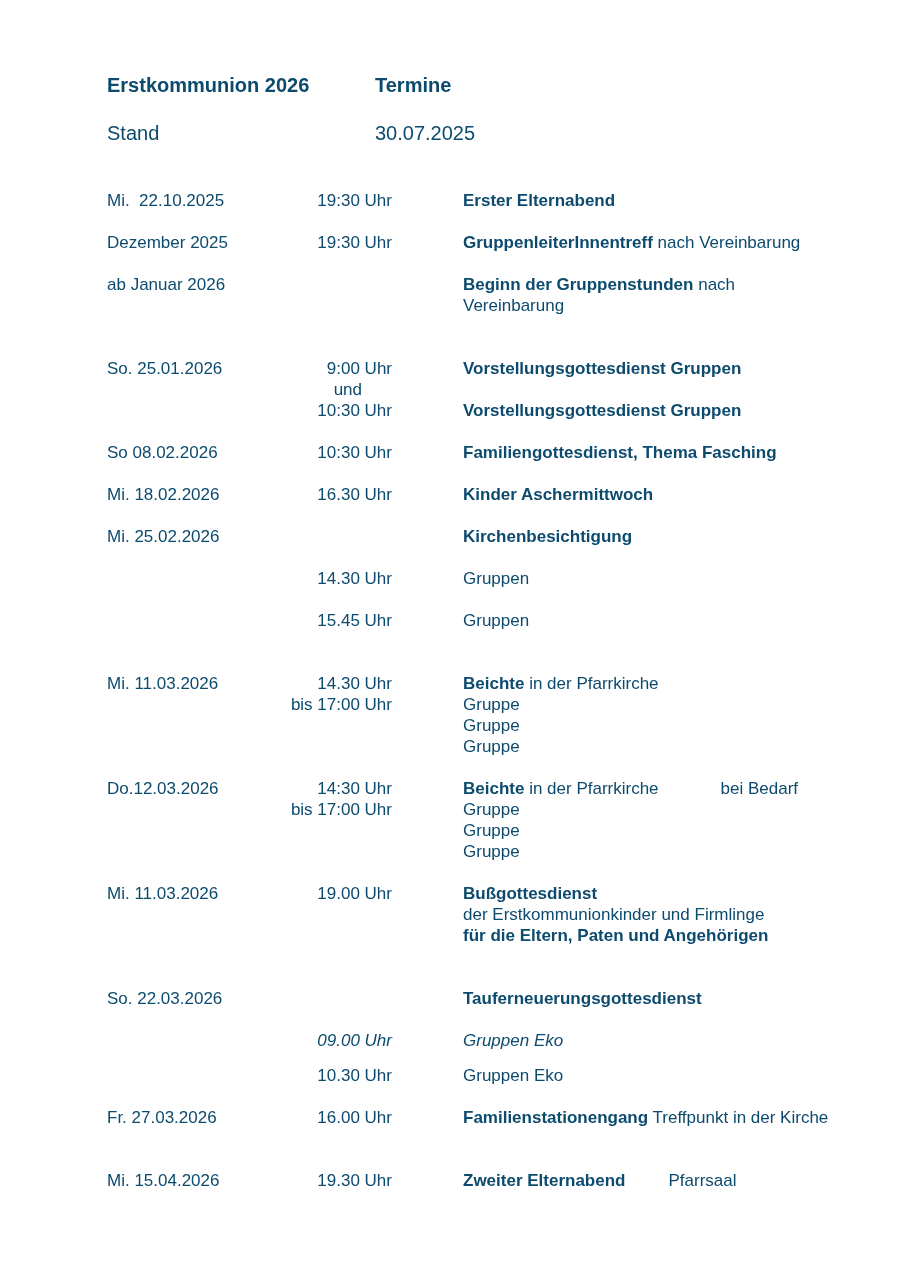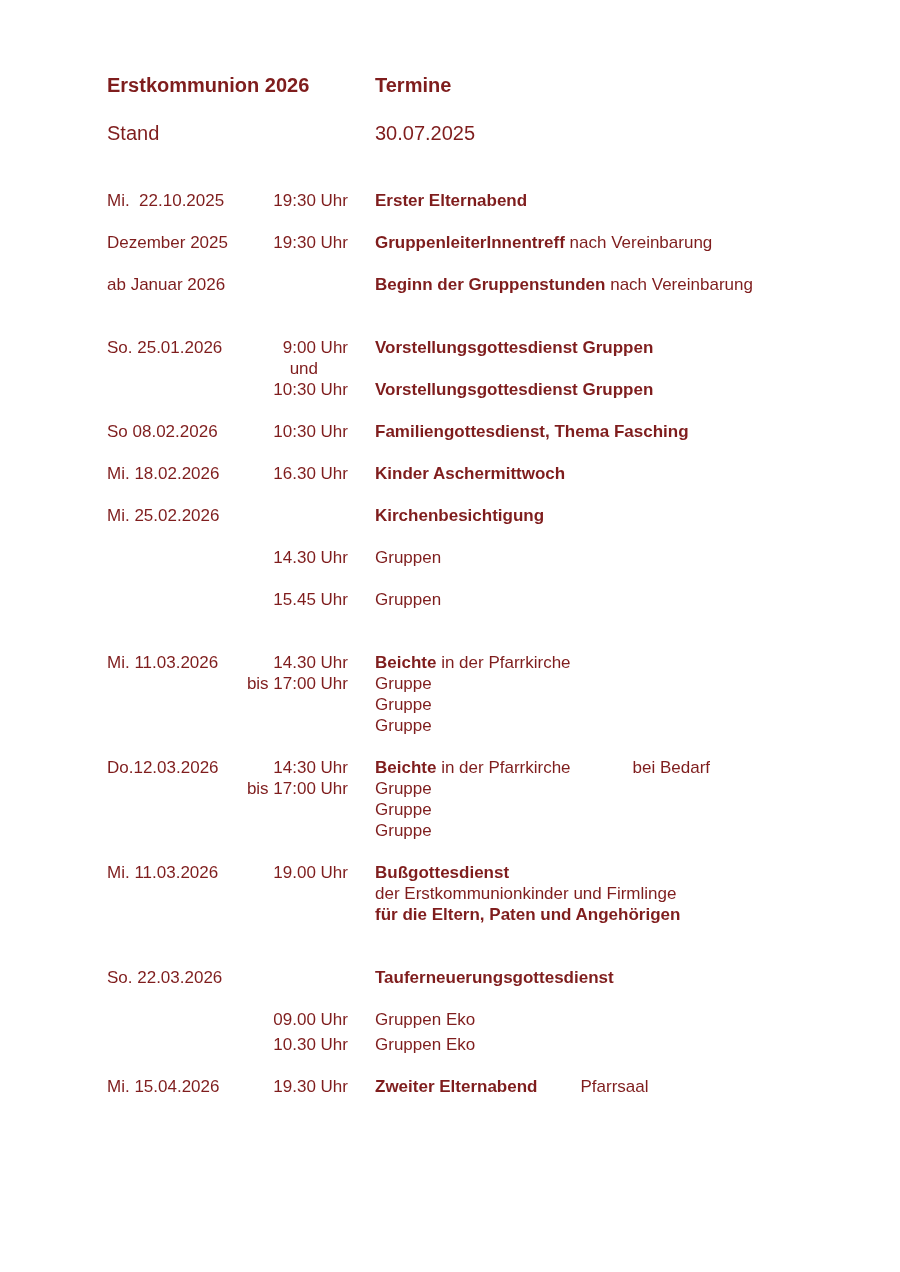--- a/index.html
+++ b/index.html
@@ -1,38 +1,39 @@
 <!DOCTYPE html>
 <html><head>
 <meta charset="utf-8">
 <style>
   * { margin:0; padding:0; box-sizing:border-box; }
   html,body { background:#e8e8e8; }
   .page {
     width:900px; height:1272px; margin:0 auto;
-    background:#ffffff; color:#7f1d1d;
+    background:#ffffff; color:#0c4a6e;
     font-family:"Liberation Sans","DejaVu Sans",sans-serif;
     padding:72px 60px 0 107px;
     overflow:hidden;
   }
   
   .header-row, .stand-row {
     display:grid; grid-template-columns:268px 1fr;
     font-size:20px; line-height:26px;
   }
   .header-row { margin-bottom:22px; font-weight:bold; }
   .stand-row  { margin-bottom:44px; font-weight:normal; }
   
   .schedule { font-size:17px; line-height:21px; }
   .row {
     display:grid; grid-template-columns:130px 111px 1fr;
     margin-bottom:21px;
+    gap:44px;
   }
   .row.gap-large { margin-bottom:42px; }
-  .row.gap-none  { margin-bottom:4px; }
+  .row.gap-none  { margin-bottom:14px;font-style:italic; }
   .row.italic    { }
   .cell.date { white-space:pre; }
   .cell.time { text-align:right; white-space:pre; }
   .time-line.pad { padding-right:30px; }
   .cell.desc { padding-left:27px; }
   .desc-line { min-height:21px; }
   .seg.b { font-weight:bold; }
   .seg.tab-sm { margin-left:43px; display:inline-block; }
   .seg.tab-lg { margin-left:62px; display:inline-block; }
 </style>
@@ -160,20 +161,27 @@
           <div class="desc-line"><span class="seg">Gruppen Eko</span></div>
         </div>
       </div>
       <div class="row gap-normal">
         <div class="cell date"></div>
         <div class="cell time"><div class="time-line">10.30 Uhr</div></div>
         <div class="cell desc">
           <div class="desc-line"><span class="seg">Gruppen Eko</span></div>
         </div>
       </div>
+      <div class="row gap-large">
+        <div class="cell date">Fr. 27.03.2026</div>
+        <div class="cell time"><div class="time-line">16.00 Uhr</div></div>
+        <div class="cell desc">
+          <div class="desc-line"><span class="seg b">Familienstationengang</span><span class="seg"> Treffpunkt in der Kirche</span></div>
+        </div>
+      </div>
       <div class="row gap-normal">
         <div class="cell date">Mi. 15.04.2026</div>
         <div class="cell time"><div class="time-line">19.30 Uhr</div></div>
         <div class="cell desc">
           <div class="desc-line"><span class="seg b">Zweiter Elternabend</span><span class="seg tab-sm">Pfarrsaal</span></div>
         </div>
       </div>
     </div>
 
 </div>

